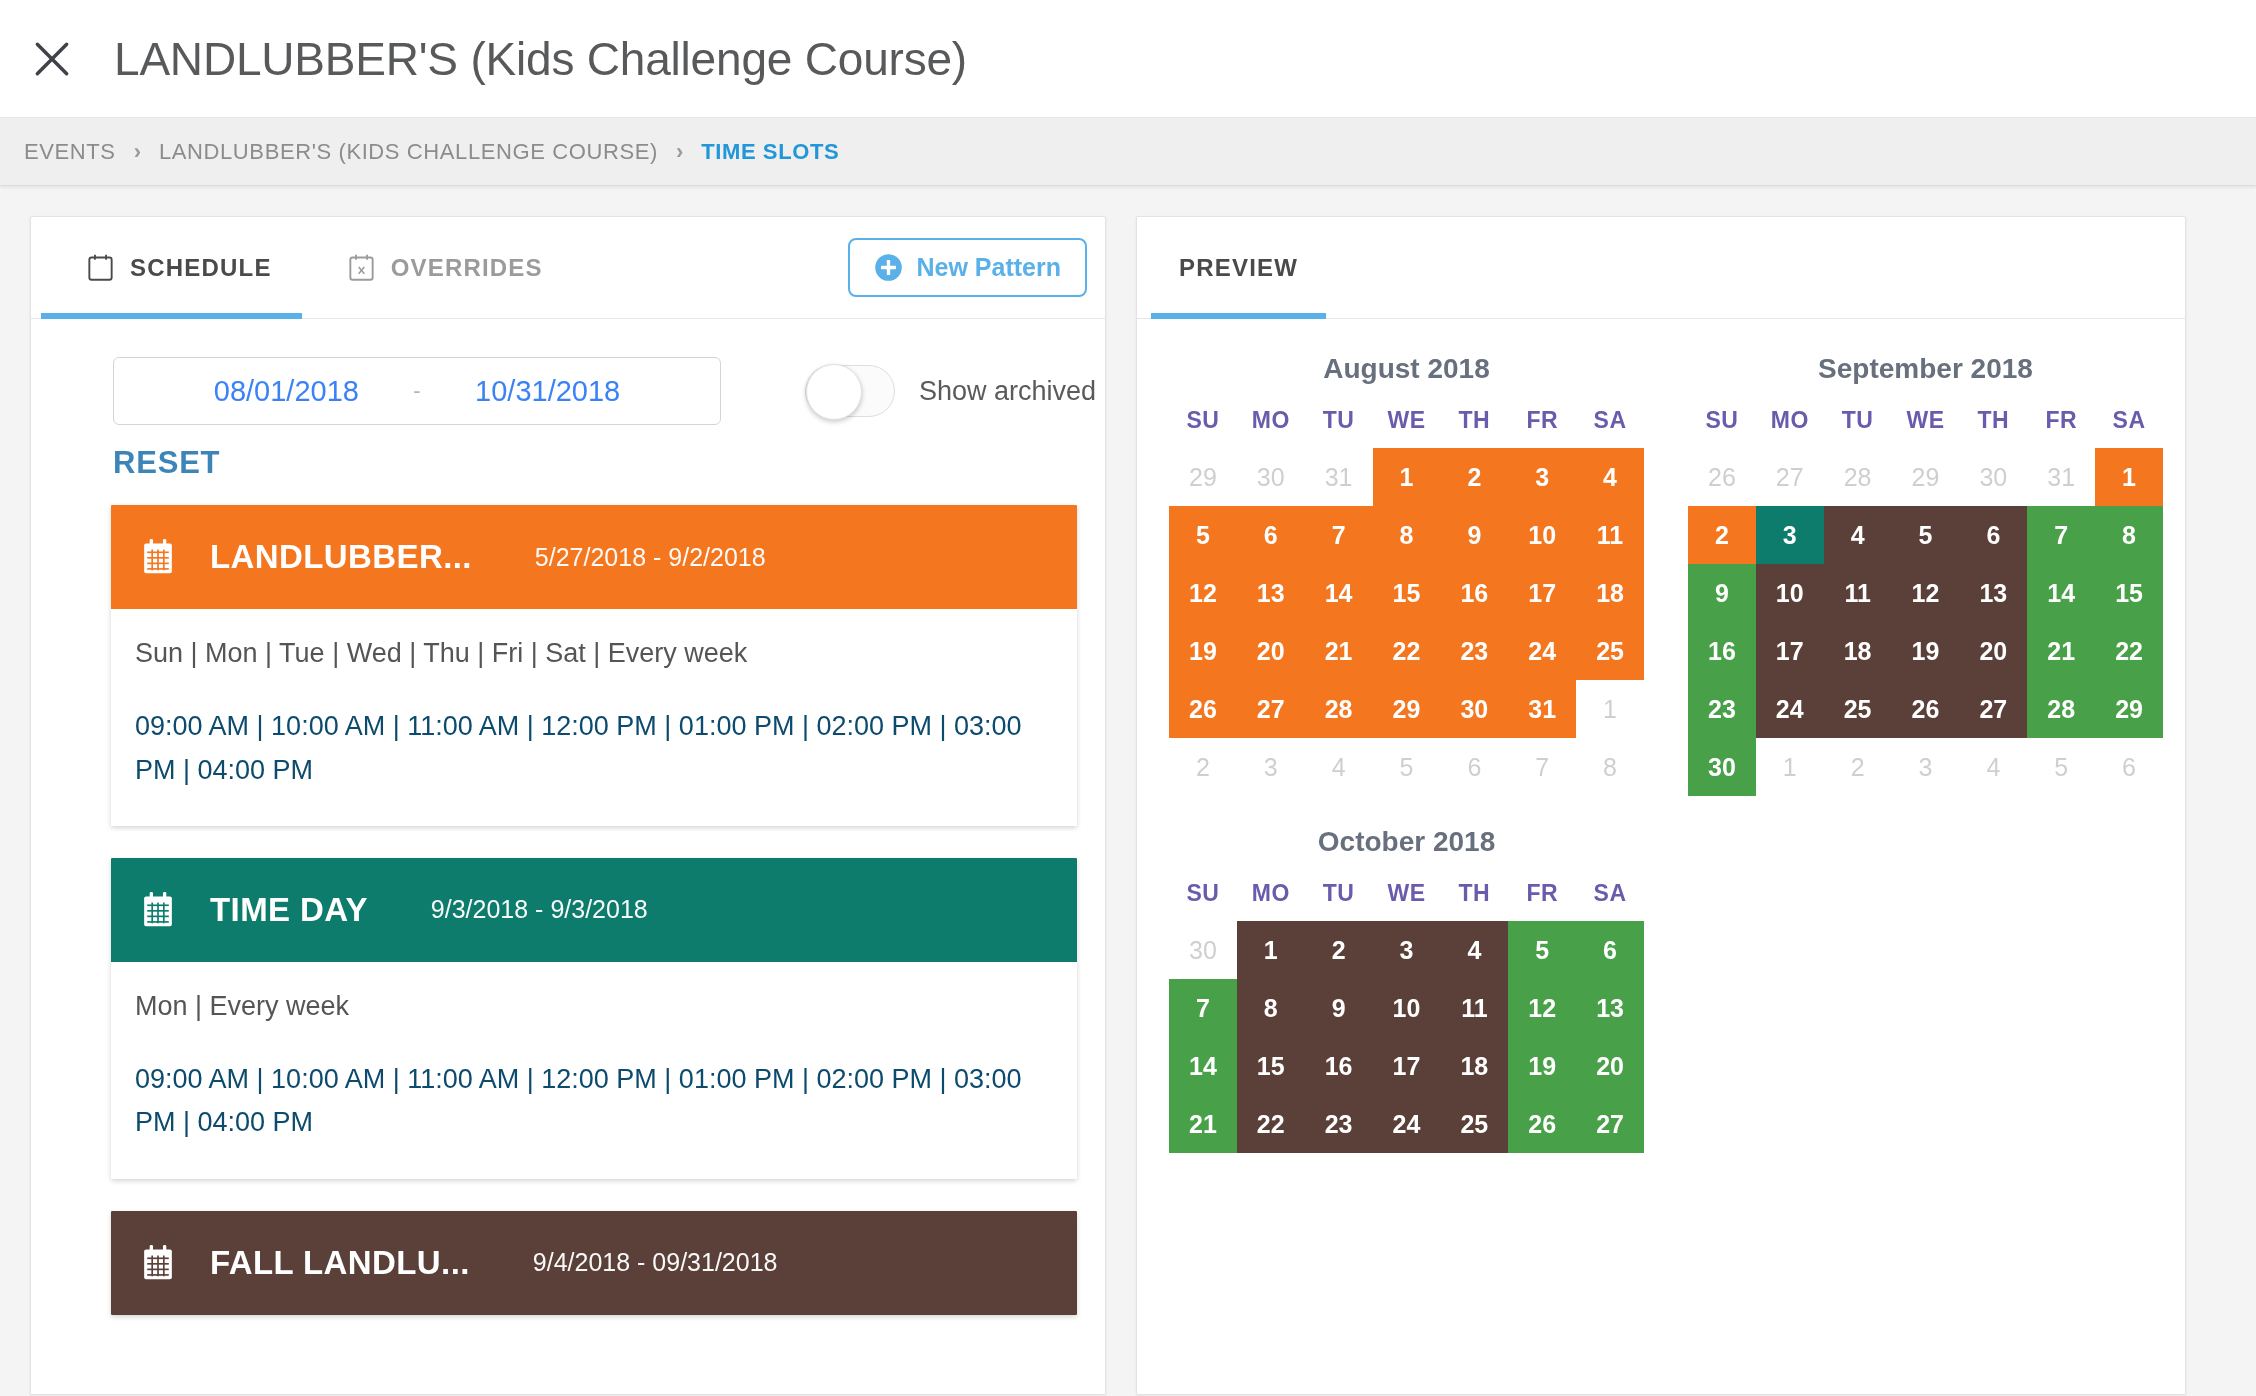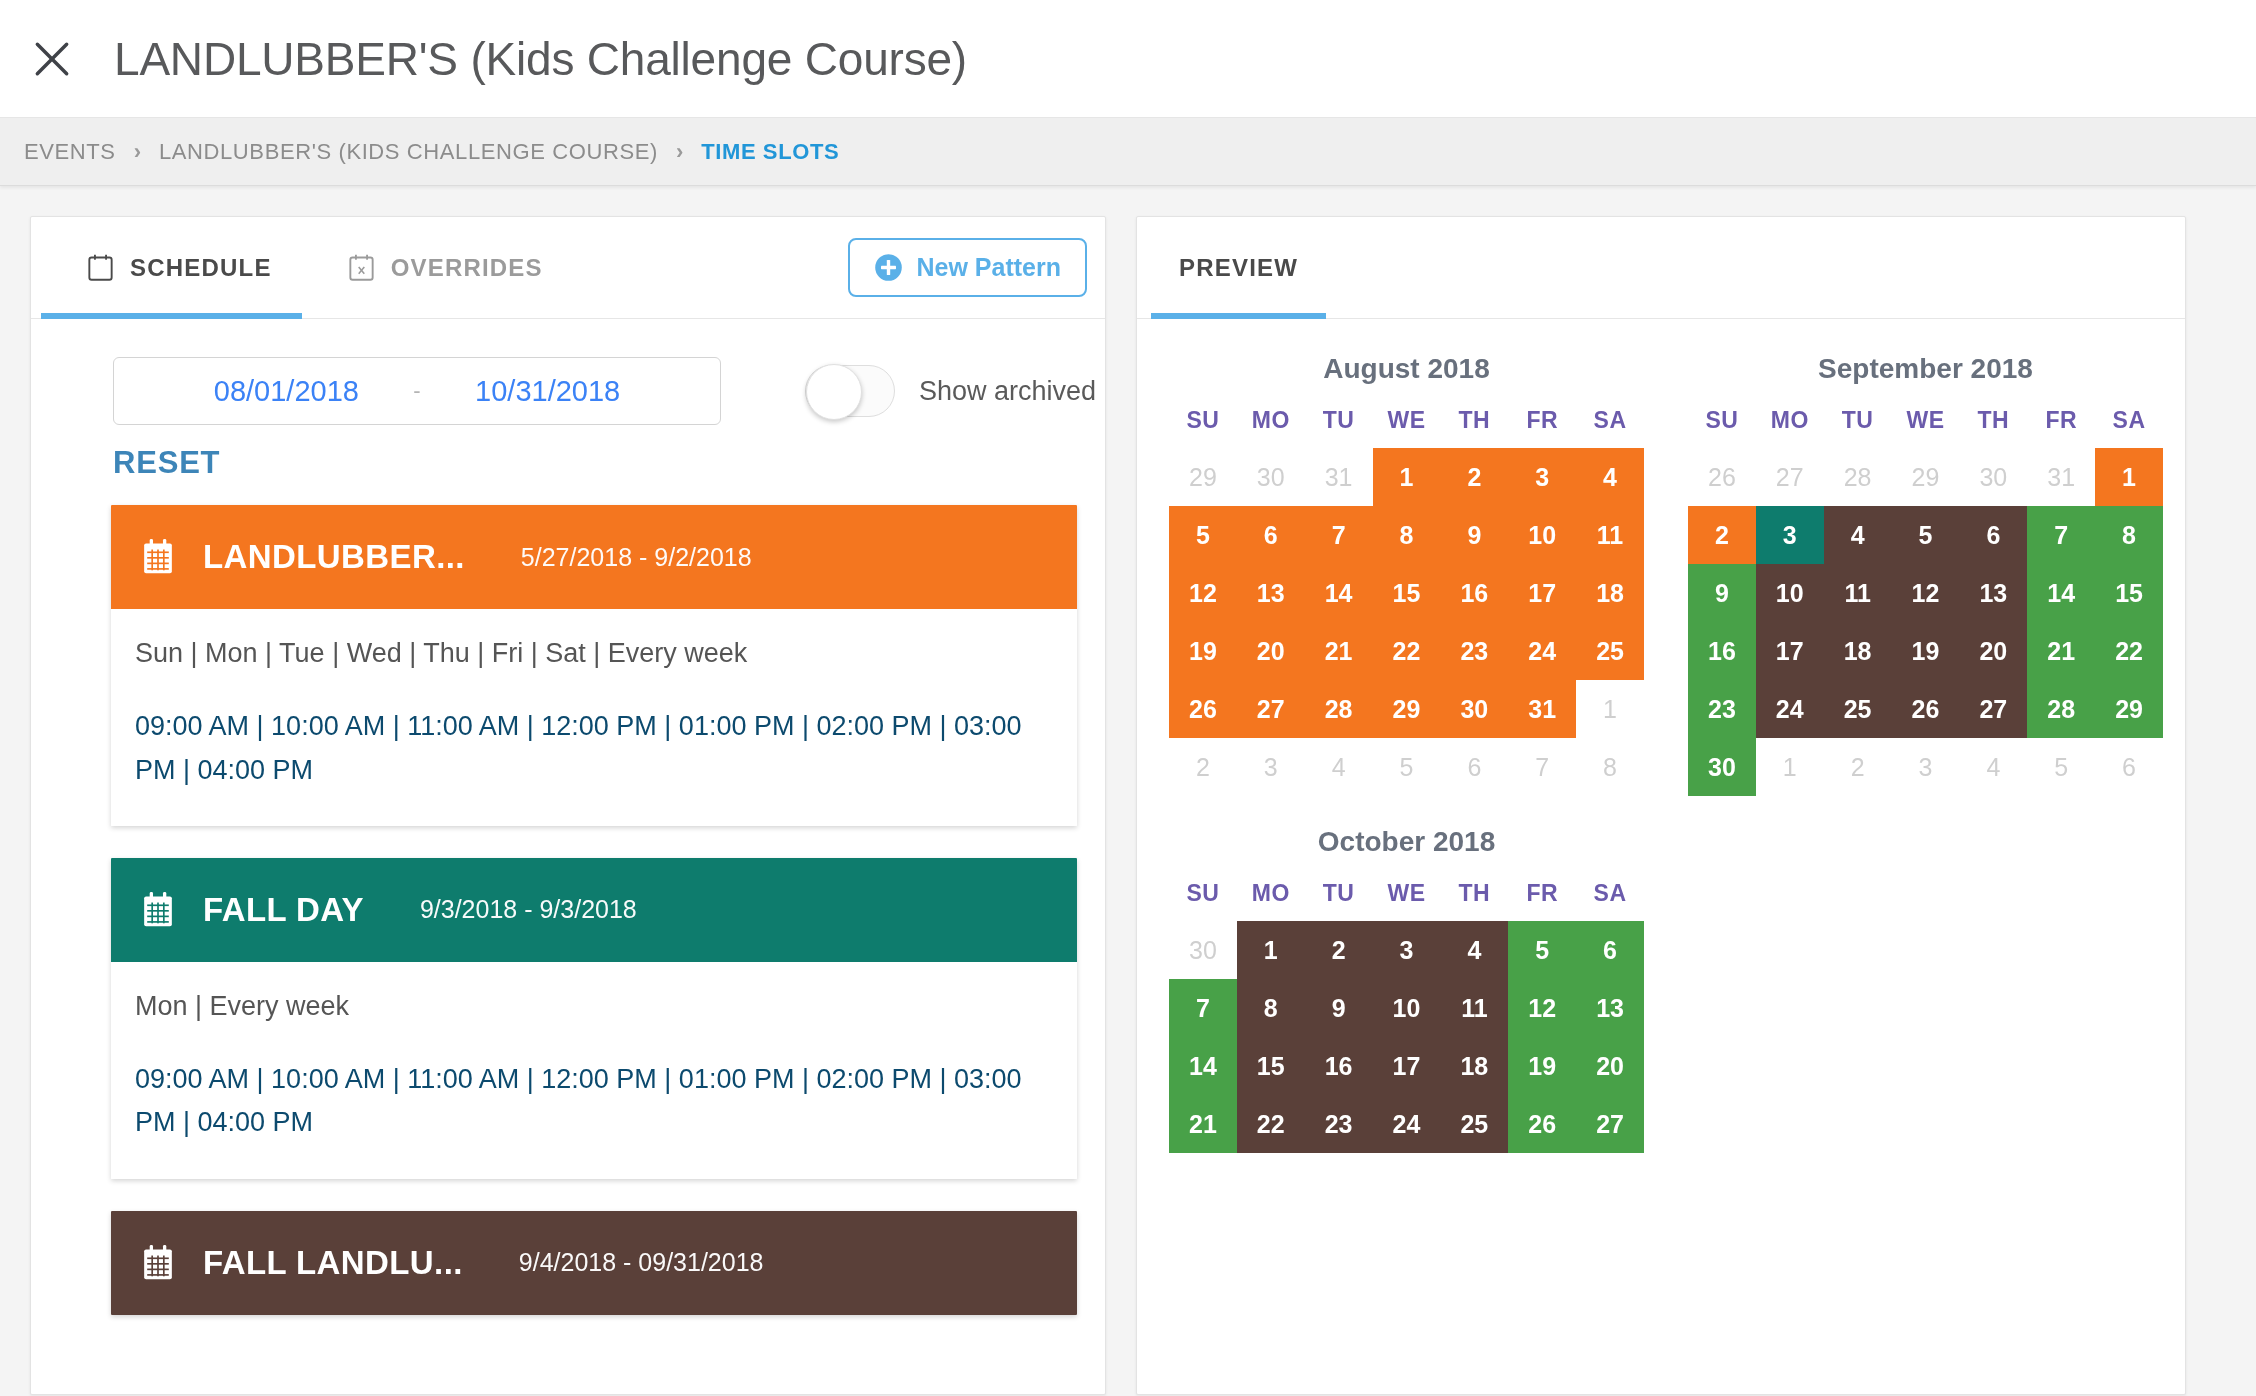--- a/index.html
+++ b/index.html
@@ -224,21 +224,21 @@
     box-shadow: 0 2px 5px rgba(0,0,0,0.17);
     margin-bottom: 32px;
     border-radius: 1px;
     overflow: hidden;
   }
   .card-head {
     display: flex;
     align-items: center;
     padding: 0 30px;
     height: 104px;
-    gap: 28px;
+    gap: 35px;
     cursor: pointer;
   }
   .card-head .cal-icon { color: #fff; display: flex; align-items: center; }
   .card-title {
     color: #fff;
     font-size: 33px;
     font-weight: bold;
     letter-spacing: 0.4px;
     white-space: nowrap;
   }
@@ -488,21 +488,21 @@
                   <rect x="4.2" y="9" width="15.6" height="1.2"></rect>
                   <rect x="4.2" y="13" width="15.6" height="1.2"></rect>
               <rect x="4.2" y="17" width="15.6" height="1.2"></rect>
                   <rect x="4.2" y="21" width="15.6" height="1.2"></rect>
               <rect x="7.2" y="7.6" width="1.2" height="15"></rect>
                   <rect x="11.4" y="7.6" width="1.2" height="15"></rect>
                   <rect x="15.6" y="7.6" width="1.2" height="15"></rect>
                 </g>
             </svg>
           </span>
-          <span class="card-title">FALL DAY</span>
+          <span class="card-title">TIME DAY</span>
           <span class="card-dates">9/3/2018 - 9/3/2018</span>
         </div>
         <div class="card-body">
           <div class="card-days">Mon | Every week</div>
           <div class="card-times">09:00 AM  | 10:00 AM  | 11:00 AM  | 12:00 PM  | 01:00 PM  | 02:00 PM  | 03:00 PM  | 04:00 PM</div>
         </div>
       </div>
 
       <div class="card">
         <div class="card-head" style="background:#5A4039;">

